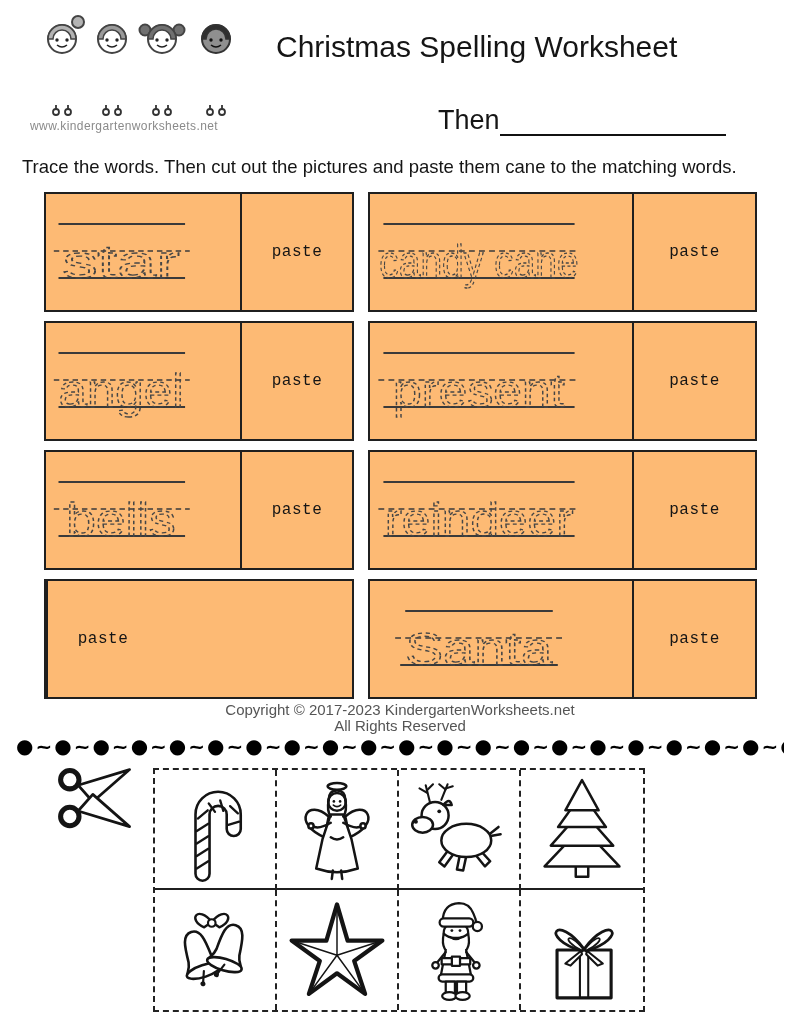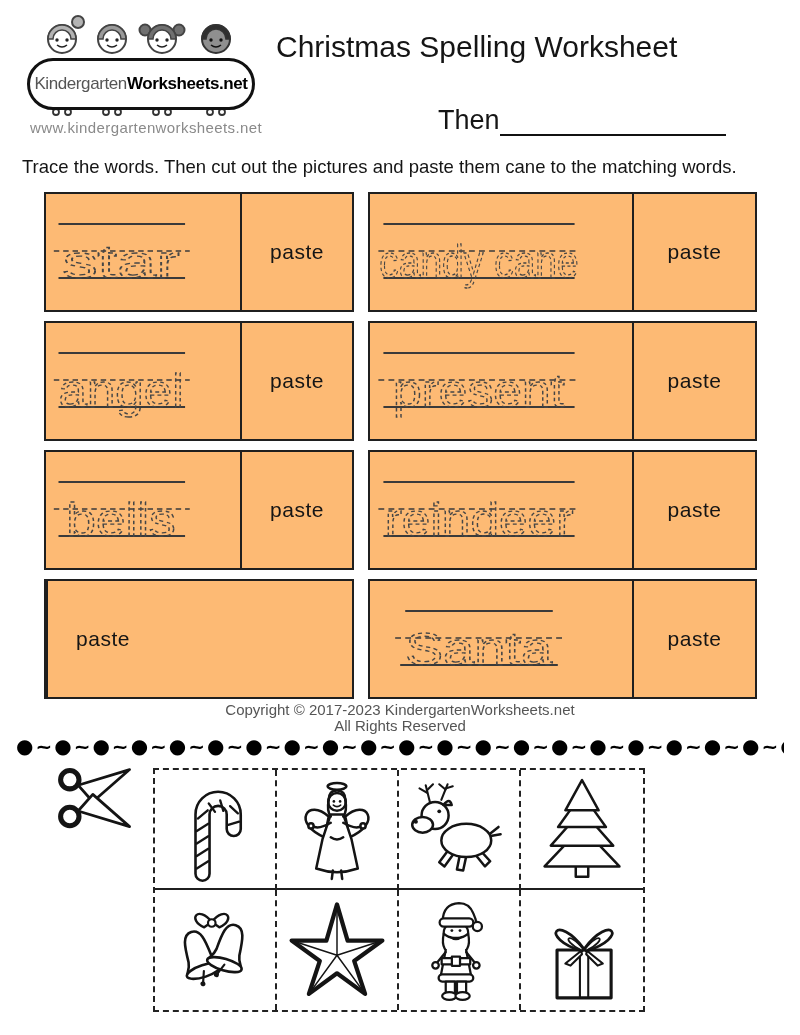--- a/index.html
+++ b/index.html
@@ -11,37 +11,37 @@
   .logo{position:absolute;left:26px;top:12px;width:232px;height:108px;}
   .logo svg{position:absolute;left:0;top:0;}
   .logo-pill{
     position:absolute;left:1px;top:46px;width:222px;height:46px;
     border:3px solid #111;border-radius:26px;background:#fff;
     display:flex;align-items:center;justify-content:center;
     font-size:17px;letter-spacing:-0.4px;white-space:nowrap;
   }
   .brand-light{color:#555;font-weight:500;}
   .brand-bold{color:#000;font-weight:800;}
-  .website{position:absolute;left:30px;top:119px;font-size:15px;color:#8a8a8a;letter-spacing:0.4px;}
+  .website{position:absolute;left:30px;top:119px;font-size:12px;color:#8a8a8a;letter-spacing:0.4px;}
   .page-title{position:absolute;left:276px;top:30px;width:520px;font-size:30px;font-weight:400;color:#151515;}
   .name-row{position:absolute;left:438px;top:104px;font-size:27px;color:#151515;display:flex;align-items:flex-end;}
   .name-line{display:inline-block;width:226px;border-bottom:2px solid #111;height:30px;}
   .instructions{position:absolute;left:22px;top:156px;width:760px;font-size:18.5px;color:#151515;white-space:nowrap;}
 
   
   .word-table{position:absolute;left:44px;top:192px;}
   .t-row{display:flex;margin-bottom:9px;}
   .t-group{display:flex;border:2px solid #1f1f1f;background:#fdba74;box-sizing:border-box;height:120px;gap:44px;}
   .t-group.left{width:310px;margin-right:14px;}
   .t-group.right{width:389px;}
   .trace-cell{flex:1;position:relative;}
   .trace-cell svg{display:block;width:100%;height:100%;}
   .paste-cell{
     border-left:2px solid #1f1f1f;display:flex;align-items:center;justify-content:center;
-    font-size:21px;color:#151515;letter-spacing:0.5px;box-sizing:border-box;
+    font-size:16px;color:#151515;letter-spacing:0.5px;box-sizing:border-box;font-family:Liberation Mono, monospace;
   }
   .t-group.left  .paste-cell{width:112px;}
   .t-group.right .paste-cell{width:123px;}
   .guide-solid{stroke:#3a3a3a;stroke-width:2;}
   .guide-dash{stroke:#3a3a3a;stroke-width:1.6;stroke-dasharray:7 5;}
   .trace-word{
     font-family:"Liberation Sans",sans-serif;font-size:46px;
     fill:none;stroke:#464646;stroke-width:1.3;stroke-dasharray:3.5 2.8;
   }
 
@@ -122,24 +122,20 @@
       <line x1="130" y1="93" x2="130" y2="97"></line>
         <line x1="142" y1="93" x2="142" y2="97"></line>
       <circle cx="130" cy="100" r="3"></circle>
         <circle cx="142" cy="100" r="3"></circle>
       <line x1="184" y1="93" x2="184" y2="97"></line>
         <line x1="196" y1="93" x2="196" y2="97"></line>
       <circle cx="184" cy="100" r="3"></circle>
         <circle cx="196" cy="100" r="3"></circle>
     </g>
   </svg>
-  <div class="logo-pill">
-    <span class="brand-light">Kindergarten</span>
-      <span class="brand-bold">Worksheets.net</span>
-  </div>
 </div>
 
 <div class="website">www.kindergartenworksheets.net</div>
 
 <h1 class="page-title" style="margin:0;">Christmas Spelling Worksheet</h1>
 
 <div class="name-row">
   <span>Then</span>
     <span class="name-line"></span>
 </div>

